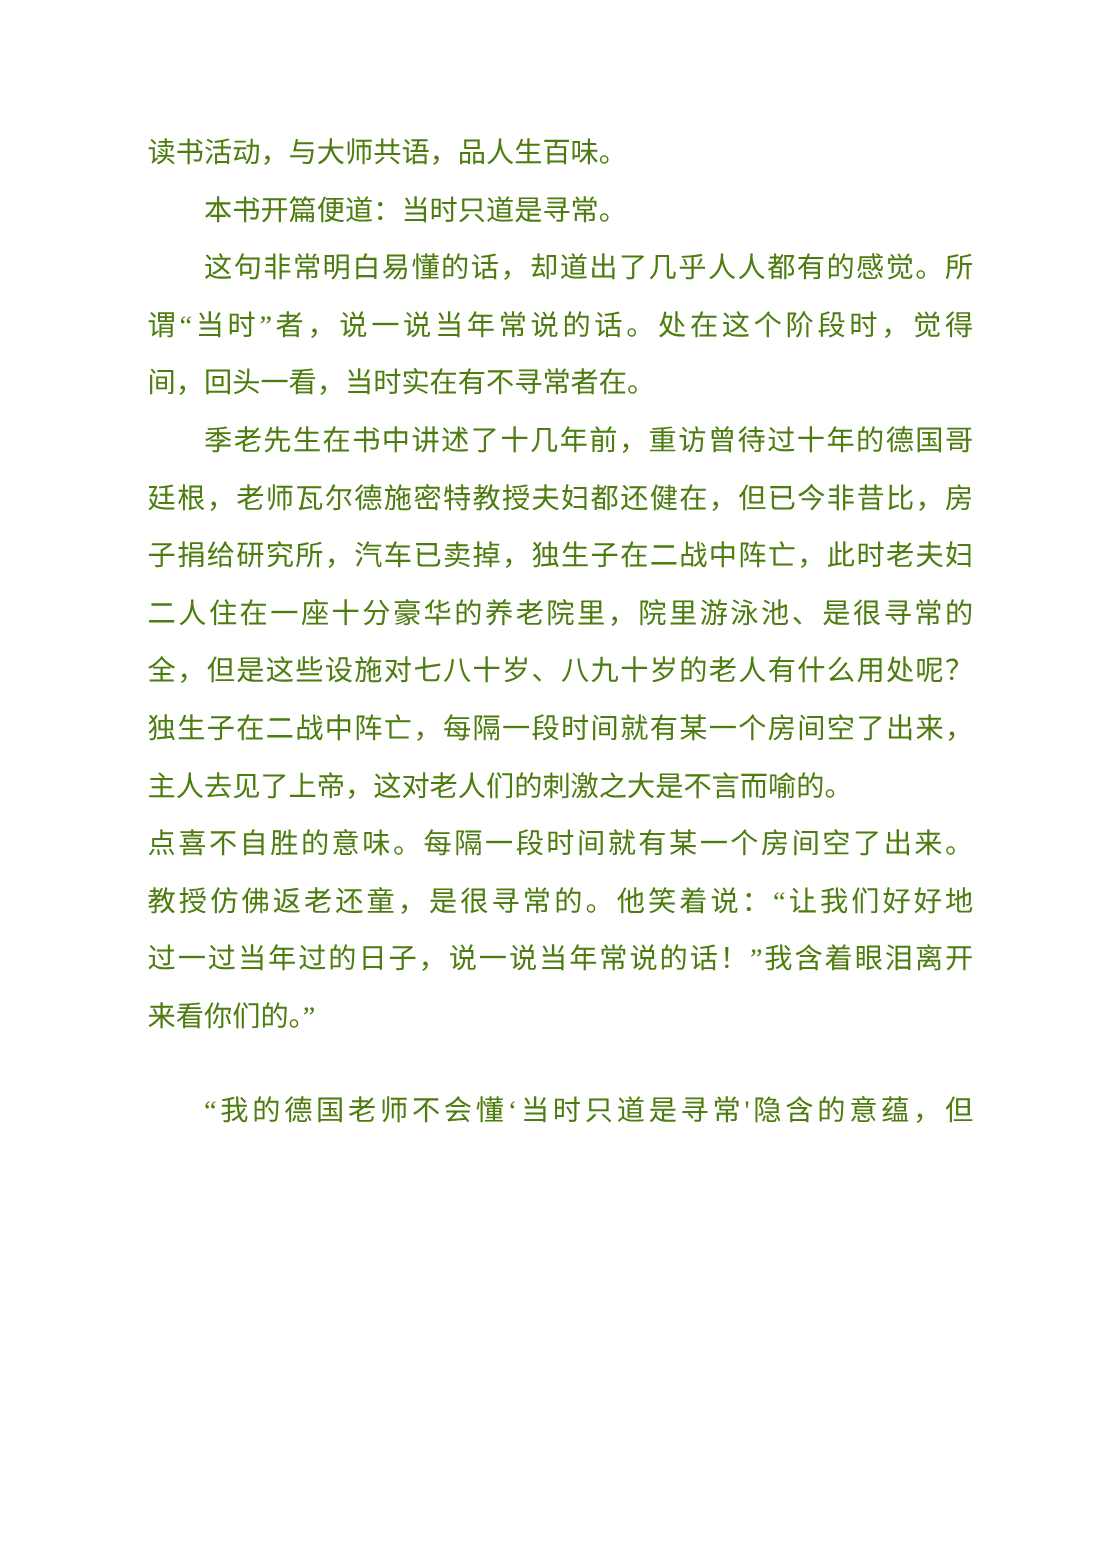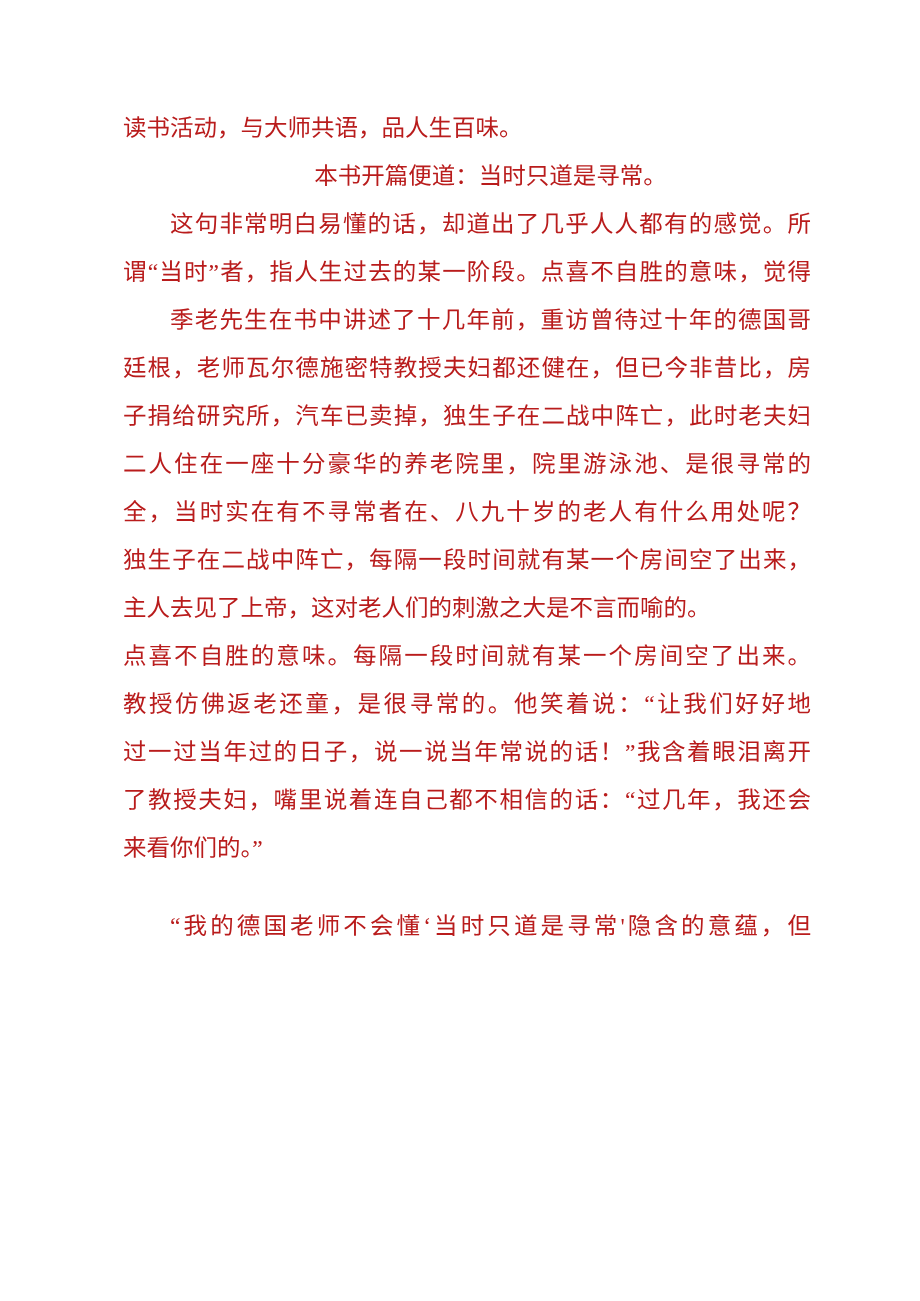--- a/index.html
+++ b/index.html
@@ -28,42 +28,41 @@
     height: 48px;
     white-space: normal;
     text-align: left;
   }
   .line.justify {
     text-align: justify;
     text-align-last: justify;
   }
   .line.indent {
     text-indent: 2em;
-    text-align: center;
   }
   .line.gap {
     margin-top: 30px;
   }
 </style>
 </head>
 <body>
 
 <div class="page">
-  <div class="text-block" style="color: #b91c1c;">
+  <div class="text-block" style="color: #4d7c0f;">
       <div class="line">读书活动，与大师共语，品人生百味。</div>
       <div class="line indent">本书开篇便道：当时只道是寻常。</div>
       <div class="line indent justify">这句非常明白易懂的话，却道出了几乎人人都有的感觉。所</div>
-      <div class="line justify">谓“当时”者，指人生过去的某一阶段。点喜不自胜的意味，觉得</div>
+      <div class="line justify">谓“当时”者，说一说当年常说的话。处在这个阶段时，觉得</div>
+      <div class="line">间，回头一看，当时实在有不寻常者在。</div>
       <div class="line indent justify">季老先生在书中讲述了十几年前，重访曾待过十年的德国哥</div>
       <div class="line justify">廷根，老师瓦尔德施密特教授夫妇都还健在，但已今非昔比，房</div>
       <div class="line justify">子捐给研究所，汽车已卖掉，独生子在二战中阵亡，此时老夫妇</div>
       <div class="line justify">二人住在一座十分豪华的养老院里，院里游泳池、是很寻常的</div>
-      <div class="line justify">全，当时实在有不寻常者在、八九十岁的老人有什么用处呢？</div>
+      <div class="line justify">全，但是这些设施对七八十岁、八九十岁的老人有什么用处呢？</div>
       <div class="line justify">独生子在二战中阵亡，每隔一段时间就有某一个房间空了出来，</div>
       <div class="line">主人去见了上帝，这对老人们的刺激之大是不言而喻的。</div>
       <div class="line justify">点喜不自胜的意味。每隔一段时间就有某一个房间空了出来。</div>
       <div class="line justify">教授仿佛返老还童，是很寻常的。他笑着说：“让我们好好地</div>
       <div class="line justify">过一过当年过的日子，说一说当年常说的话！”我含着眼泪离开</div>
-      <div class="line justify">了教授夫妇，嘴里说着连自己都不相信的话：“过几年，我还会</div>
       <div class="line">来看你们的。”</div>
       <div class="line indent justify gap">“我的德国老师不会懂‘当时只道是寻常'隐含的意蕴，但</div>
     </div>
 </div>
 
 </body></html>

